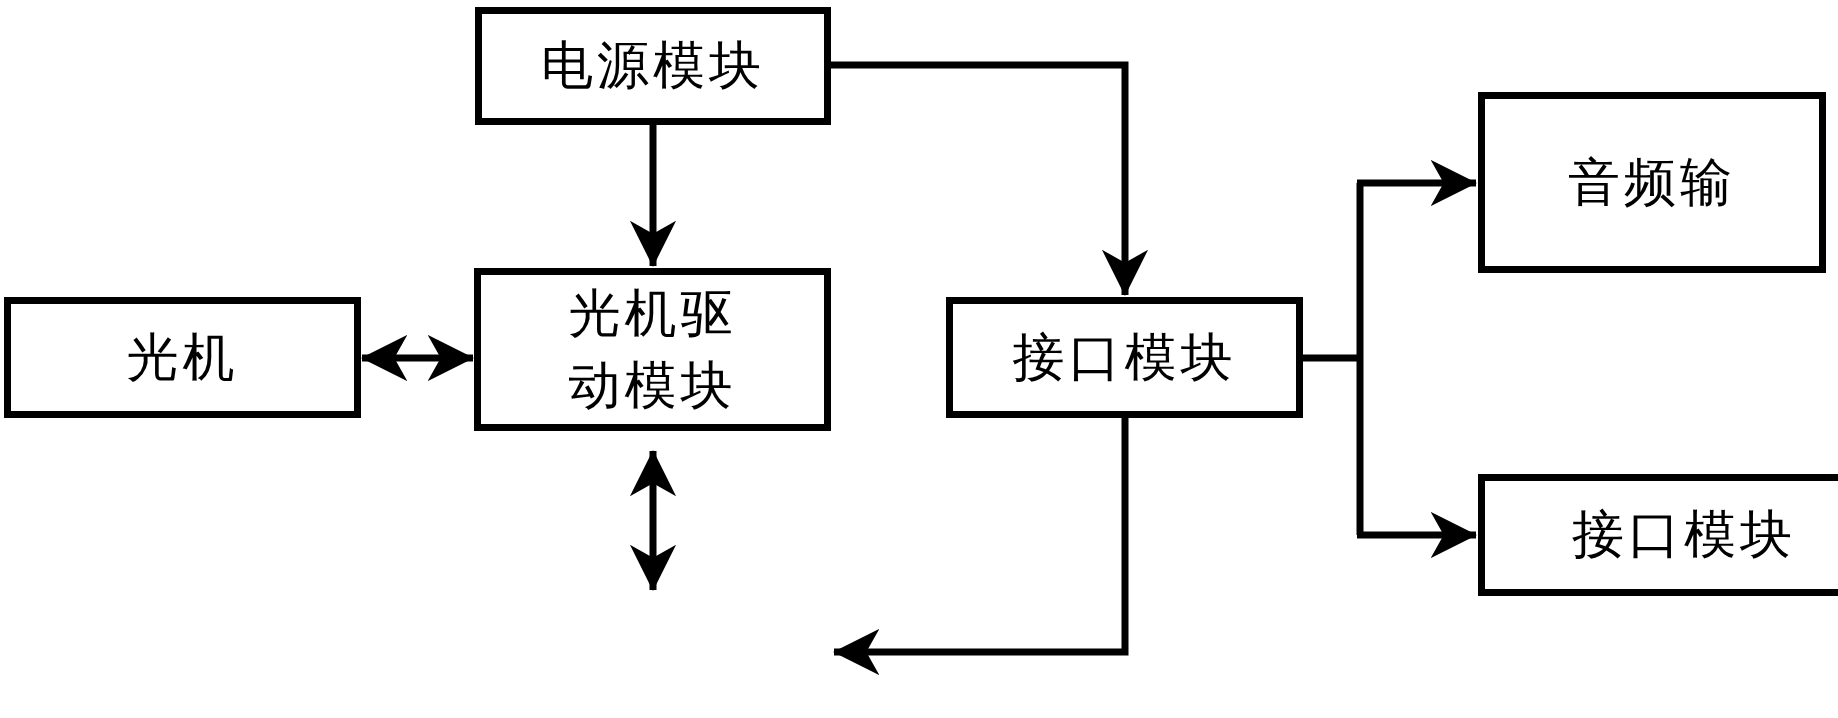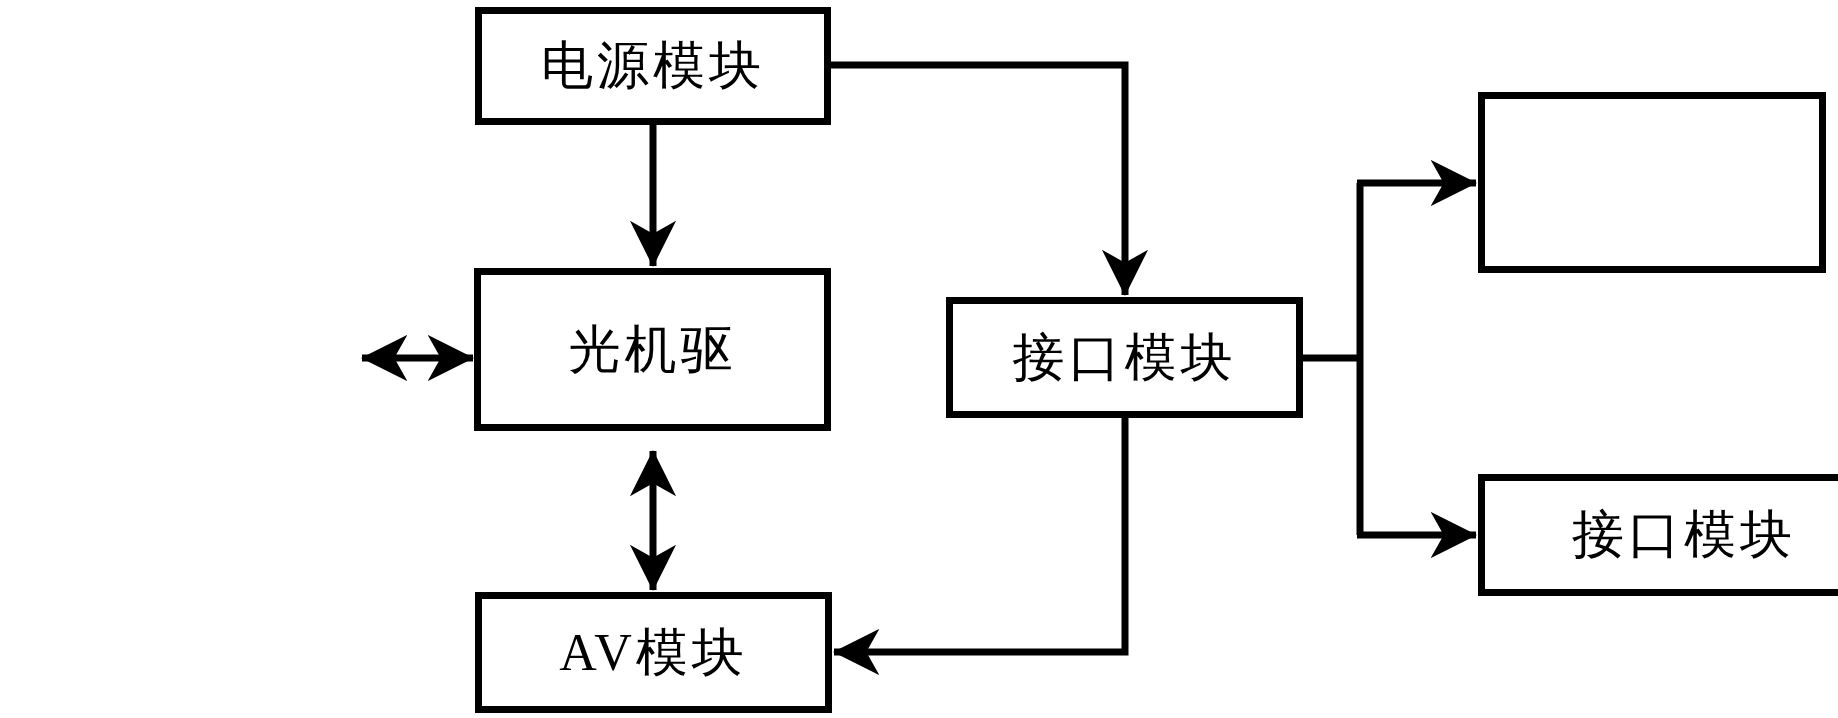--- a/index.html
+++ b/index.html
@@ -80,33 +80,35 @@
       <path d="M 1357 535 L 1476 535" marker-end="url(#arrowhead)"></path>
 
       <path d="M 1125 417 L 1125 652 L 834 652" marker-end="url(#arrowhead)"></path>
     </g>
   </svg>
 
   <div class="node" id="node-power">
     <span>电源模块</span>
   </div>
 
+  <div class="node" id="node-optical">
+    <span>光机</span>
+  </div>
 
   <div class="node" id="node-drive">
     <span>光机驱</span>
+    <span>动模块</span>
   </div>
 
   <div class="node" id="node-playback">
     <span>接口模块</span>
   </div>
 
   <div class="node" id="node-audio-out">
+    <span>音频输</span>
   </div>
 
   <div class="node" id="node-interface">
     <span>接口模块</span>
   </div>
 
-  <div class="node" id="node-av">
-    <span>AV模块</span>
-  </div>
 
 </div>
 
 </body></html>

